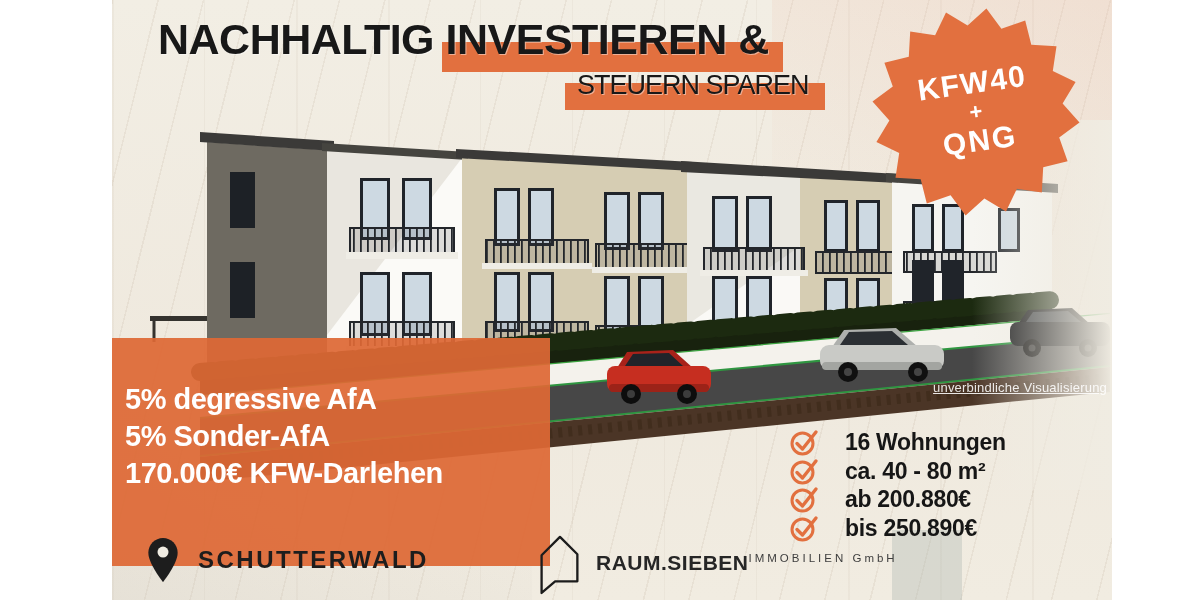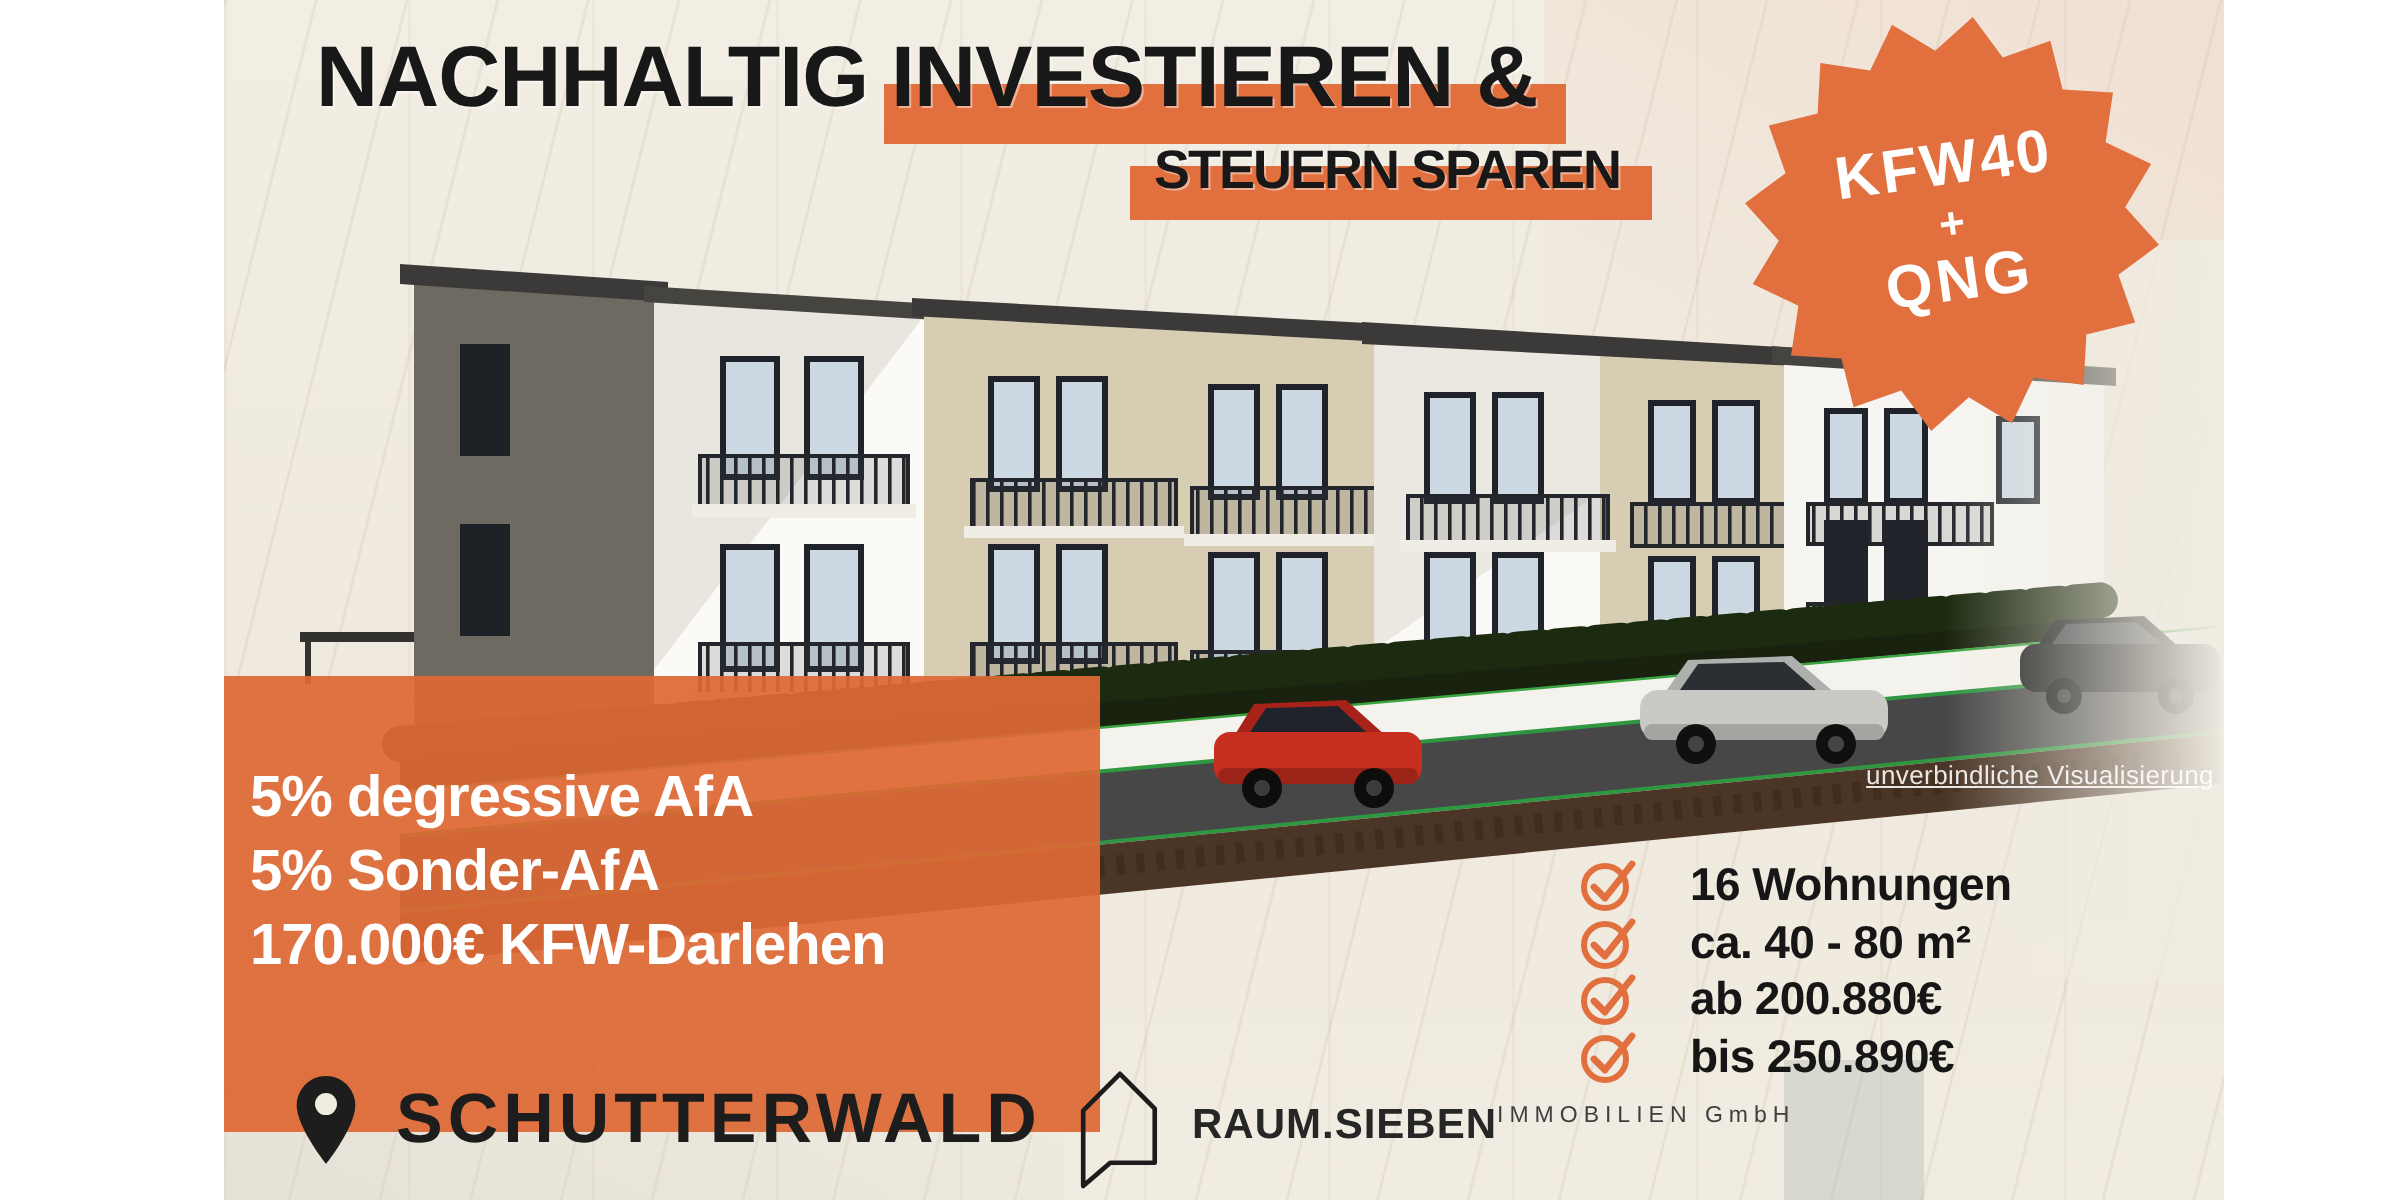--- a/index.html
+++ b/index.html
@@ -17,21 +17,21 @@
     background:linear-gradient(25deg, rgba(198,193,184,0.25) 0%, rgba(198,193,184,0.0) 70%);}
   .scene{position:absolute;left:0;top:0;width:1000px;height:600px;}
   
   .title{position:absolute;left:46px;top:16px;white-space:nowrap;z-index:6;}
   .title-line1{font-size:43px;font-weight:800;letter-spacing:-0.5px;color:#181818;line-height:47px;
     text-shadow:1px 1px 0 rgba(255,255,255,0.45);}
   .hl{position:relative;display:inline-block;}
   .hl .bar{position:absolute;background:#E2703F;z-index:0;}
   .hl .txt{position:relative;z-index:1;}
   .bar1{left:-4px;right:-14px;top:26px;bottom:-9px;}
-  .subtitle{position:absolute;left:465px;top:70px;font-size:27px;font-weight:700;letter-spacing:-1px;
+  .subtitle{position:absolute;left:465px;top:70px;font-size:27px;font-weight:400;letter-spacing:-1px;
     color:#181818;line-height:30px;white-space:nowrap;z-index:6;text-shadow:1px 1px 0 rgba(255,255,255,0.45);}
   .bar2{left:-12px;right:-16px;top:13px;bottom:-10px;}
   
   .badge{position:absolute;left:758px;top:6px;width:212px;height:212px;z-index:7;}
   .badge svg{position:absolute;inset:0;}
   .badge-text{position:absolute;inset:0;display:flex;flex-direction:column;align-items:center;justify-content:center;
     transform:rotate(-8deg);color:#ffffff;font-weight:800;text-align:center;}
   .badge-l1{font-size:30px;letter-spacing:1.5px;line-height:32px;}
   .badge-l2{font-size:22px;line-height:24px;margin:1px 0;}
   .badge-l3{font-size:30px;letter-spacing:2px;line-height:32px;}
@@ -40,21 +40,21 @@
     z-index:5;padding:43px 0 0 13px;box-sizing:border-box;}
   .offer-line{color:#ffffff;font-weight:800;font-size:29px;line-height:37px;letter-spacing:-0.5px;white-space:nowrap;}
   
   .features{position:absolute;left:678px;top:428px;z-index:6;}
   .feature-row{display:flex;align-items:center;height:28.8px;}
   .feature-icon{width:30px;height:27px;margin-right:25px;flex:0 0 auto;}
   .feature-label{font-size:23px;font-weight:800;color:#161616;letter-spacing:-0.3px;white-space:nowrap;}
   
   .location{position:absolute;left:36px;top:538px;display:flex;align-items:center;z-index:6;}
   .pin{width:30px;height:44px;margin-right:20px;}
-  .location-name{font-size:35px;font-weight:800;letter-spacing:2.5px;color:#1d1d1d;white-space:nowrap;}
+  .location-name{font-size:24px;font-weight:800;letter-spacing:2.5px;color:#1d1d1d;white-space:nowrap;}
   
   .logo{position:absolute;left:418px;top:530px;display:flex;align-items:center;z-index:6;}
   .logo-icon{width:58px;height:66px;margin-right:8px;}
   .logo-text{display:flex;flex-direction:row;}
   .logo-name{font-size:21px;font-weight:800;color:#262626;letter-spacing:0.5px;line-height:22px;}
   .logo-rule{height:1px;background:#5a5a5a;margin:2px 0 2px 0;}
   .logo-sub{font-size:11.5px;font-weight:400;color:#3e3e3e;letter-spacing:3px;line-height:13px;white-space:nowrap;}
   
   .disclaimer{position:absolute;right:5px;top:380px;font-size:13px;font-weight:300;
     color:rgba(255,255,255,0.88);z-index:6;letter-spacing:0.2px;text-decoration:underline;}

